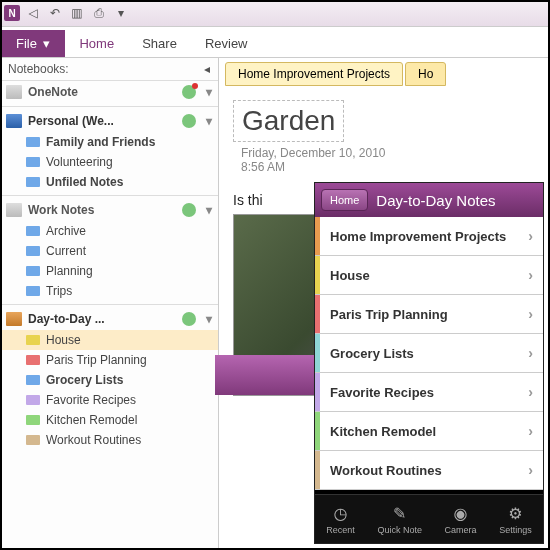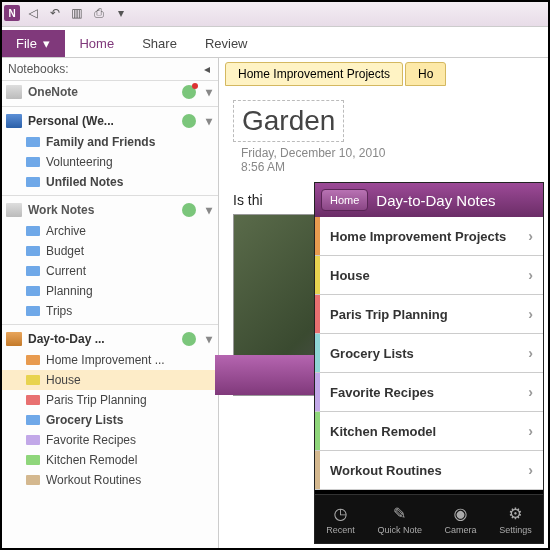--- a/index.html
+++ b/index.html
@@ -123,47 +123,39 @@
         <span class="sync"></span>
         <span style="margin-left:4px;color:#888">▾</span>
       </div>
       <div id="nb2-sections">
           <div class="section">
             <span class="folder fblue"></span>
             <span>Archive</span>
           </div>
           <div class="section">
             <span class="folder fblue"></span>
-            <span>Budget</span>
-          </div>
-          <div class="section">
-            <span class="folder fblue"></span>
             <span>Current</span>
           </div>
           <div class="section">
             <span class="folder fblue"></span>
             <span>Planning</span>
           </div>
           <div class="section">
             <span class="folder fblue"></span>
             <span>Trips</span>
           </div>
         </div>
       <div class="divider"></div>
       <div class="nb-title">
         <span class="nb-icon orange"></span>
         <span>Day-to-Day ...</span>
         <span class="sync"></span>
         <span style="margin-left:4px;color:#888">▾</span>
       </div>
       <div id="nb3-sections">
-          <div class="section">
-            <span class="folder forange"></span>
-            <span>Home Improvement ...</span>
-          </div>
           <div class="section sel">
             <span class="folder fyellow"></span>
             <span>House</span>
           </div>
           <div class="section">
             <span class="folder fred"></span>
             <span>Paris Trip Planning</span>
           </div>
           <div class="section bold">
             <span class="folder fblue"></span>

